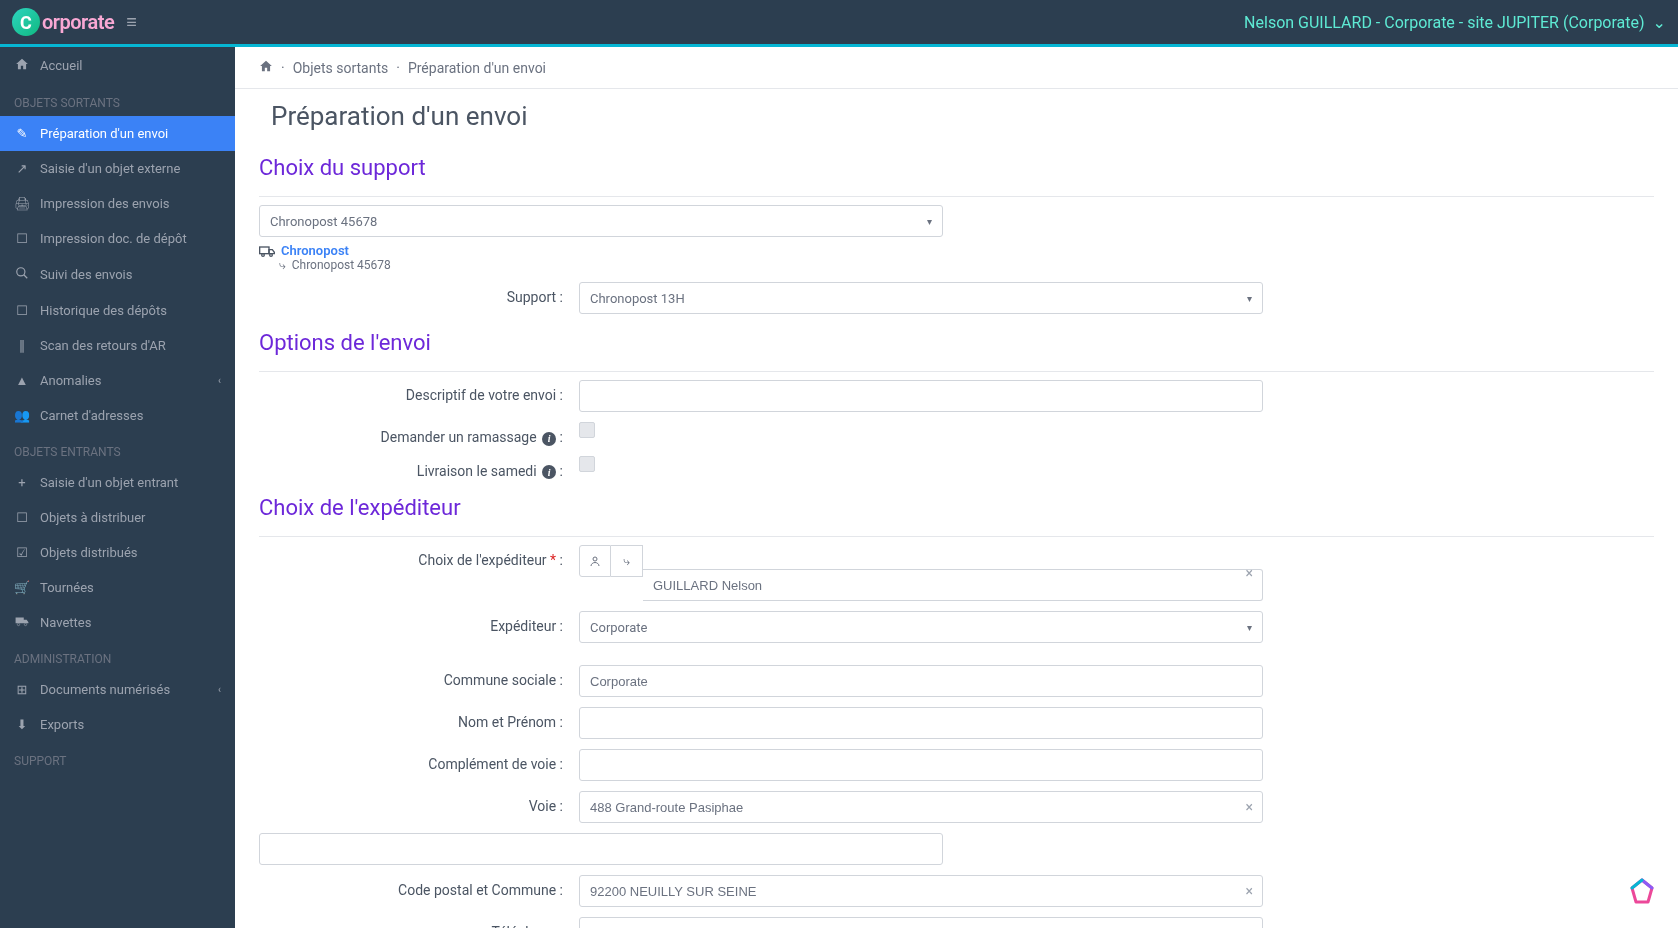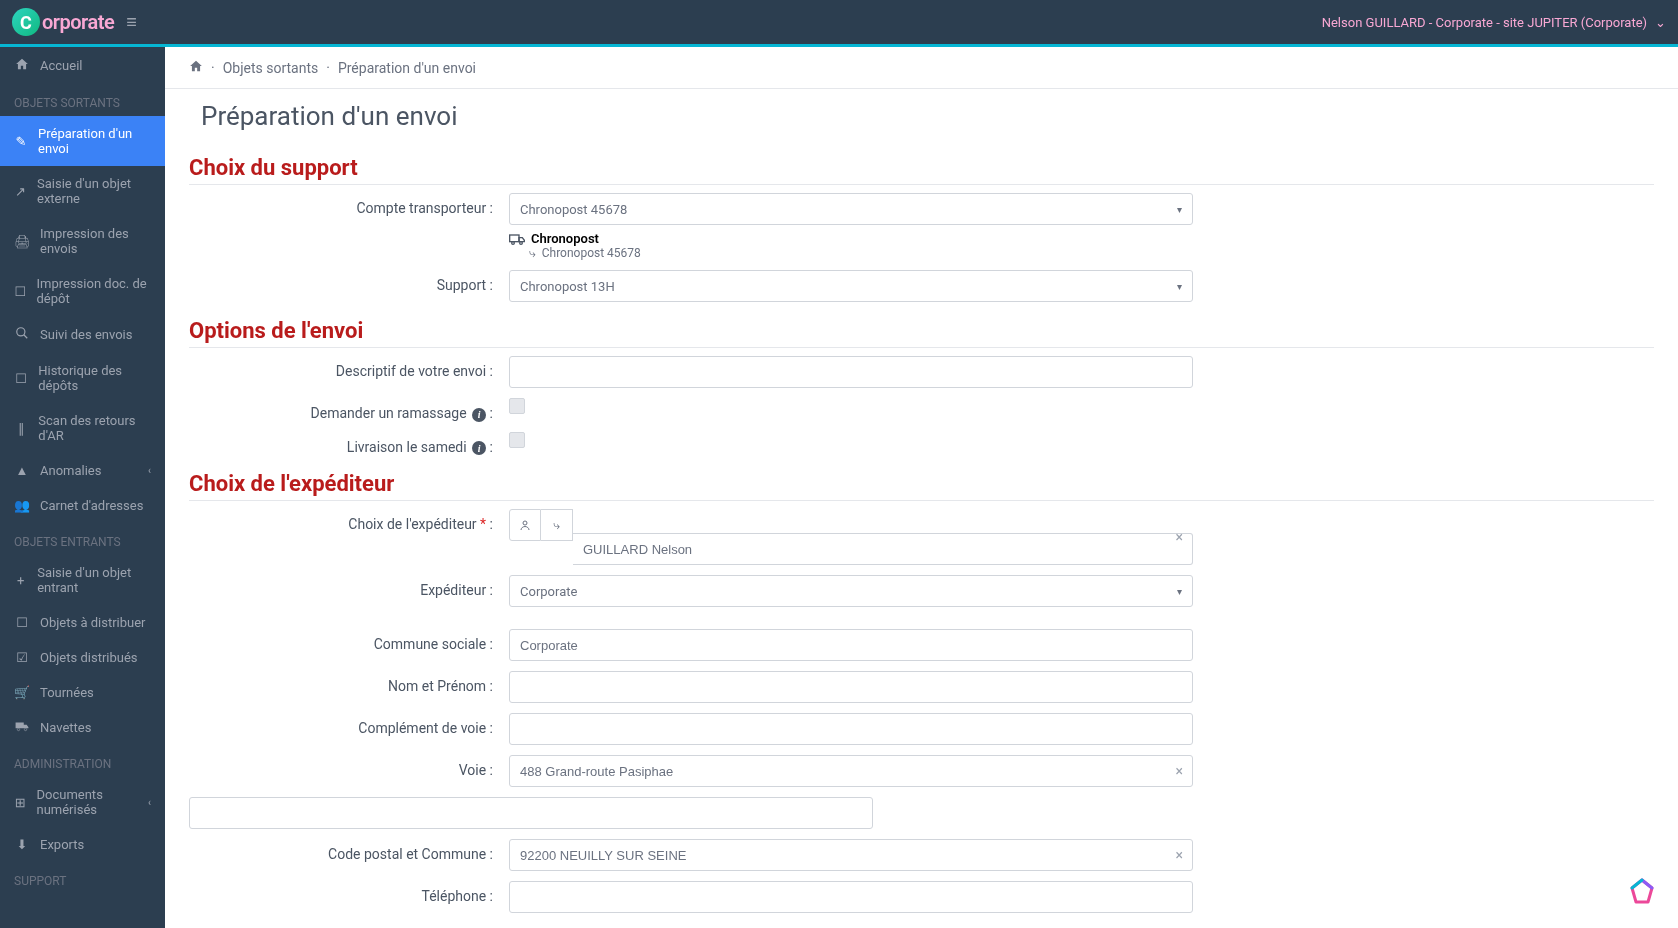--- a/index.html
+++ b/index.html
@@ -4,56 +4,56 @@
   <style>
     * { margin: 0; padding: 0; box-sizing: border-box; }
     body { font-family: -apple-system, BlinkMacSystemFont, "Segoe UI", Roboto, Helvetica, Arial, sans-serif; font-size: 14px; color: #333; background: #f5f5f5; }
     
     .header { background: #2c3e50; height: 44px; display: flex; align-items: center; padding: 0 12px; justify-content: space-between; }
     .header-left { display: flex; align-items: center; gap: 12px; }
     .logo { display: flex; align-items: center; gap: 2px; }
     .logo-icon { width: 28px; height: 28px; border-radius: 50%; background: linear-gradient(135deg, #2dd4bf, #10b981); display: flex; align-items: center; justify-content: center; color: #fff; font-weight: bold; font-size: 18px; }
     .logo-text { color: #f9a8d4; font-size: 20px; font-weight: 600; letter-spacing: -0.5px; }
     .hamburger { color: #9ca3af; font-size: 18px; cursor: pointer; }
-    .header-right { display: flex; align-items: center; gap: 8px; color: #f9a8d4; font-size: 13px; cursor: pointer; }
+    .header-right { display: flex; align-items: center; gap: 8px; color: #5eead4; font-size: 16px; cursor: pointer; }
     .header-accent { height: 3px; background: #06b6d4; }
     
     .layout { display: flex; height: calc(100vh - 47px); }
     
-    .sidebar { width: 165px; background: #2c3e50; overflow-y: auto; flex-shrink: 0; }
+    .sidebar { width: 235px; background: #2c3e50; overflow-y: auto; flex-shrink: 0; }
     .sidebar-item { display: flex; align-items: center; gap: 10px; padding: 10px 14px; color: #9ca3af; cursor: pointer; font-size: 13px; }
     .sidebar-item.active { background: #3b82f6; color: #fff; }
     .sidebar-item .icon { width: 16px; text-align: center; font-size: 13px; }
     .sidebar-item .chevron { margin-left: auto; font-size: 10px; }
     .sidebar-heading { padding: 12px 14px 6px; color: #6b7280; font-size: 12px; text-transform: uppercase; }
     
     .main { flex: 1; background: #fff; overflow-y: auto; position: relative; }
     
     .breadcrumb { padding: 12px 24px; font-size: 14px; color: #6b7280; display: flex; align-items: center; gap: 8px; border-bottom: 1px solid #e5e7eb; }
     .breadcrumb a { color: #6b7280; text-decoration: none; }
     
     .content { padding: 12px 24px 40px; }
     .page-title { font-size: 26px; font-weight: 400; color: #4b5563; margin-bottom: 24px; padding-left: 12px; }
     
-    .section-title { font-size: 22px; font-weight: 700; color: #b91c1c; margin: 16px 0 8px; border-bottom: 1px solid #e5e7eb; padding-bottom: 4px; }
+    .section-title { font-size: 22px; font-weight: 400; color: #6d28d9; margin: 16px 0 8px; border-bottom: 1px solid #e5e7eb; padding-bottom: 16px; }
     
     .form-row { display: flex; align-items: flex-start; margin-bottom: 10px; }
     .form-label { width: 320px; text-align: right; padding-right: 16px; padding-top: 7px; color: #4b5563; font-size: 14px; }
     .form-label .required { color: #dc2626; }
     .form-control-wrap { flex: 1; max-width: 684px; }
     
     .select-control, .text-input { width: 100%; height: 32px; border: 1px solid #d1d5db; border-radius: 3px; padding: 0 10px; font-size: 13px; color: #6b7280; background: #fff; display: flex; align-items: center; justify-content: space-between; }
     .select-control { cursor: pointer; }
     .select-arrow { font-size: 10px; color: #6b7280; }
     .text-input { outline: none; }
     .text-input-clear { position: relative; }
     .text-input-clear .clear-btn { position: absolute; right: 10px; top: 50%; transform: translateY(-50%); color: #9ca3af; cursor: pointer; font-size: 14px; }
     
     .carrier-info { margin-top: 6px; }
-    .carrier-row { display: flex; align-items: center; gap: 6px; color: #000000; font-size: 13px; }
+    .carrier-row { display: flex; align-items: center; gap: 6px; color: #3b82f6; font-size: 13px; }
     .carrier-row.sub { padding-left: 20px; font-size: 12px; color: #6b7280; }
     .carrier-row strong { font-weight: 600; }
     
     .checkbox { width: 16px; height: 16px; border: 1px solid #d1d5db; background: #e5e7eb; display: inline-flex; align-items: center; justify-content: center; cursor: pointer; border-radius: 2px; }
     .checkbox.checked::after { content: "✓"; font-size: 11px; color: #6b7280; }
     
     .info-icon { display: inline-flex; width: 14px; height: 14px; background: #4b5563; color: #fff; border-radius: 50%; align-items: center; justify-content: center; font-size: 10px; font-style: italic; font-weight: bold; font-family: serif; margin-left: 2px; }
     
     .input-group { display: flex; }
     .input-group-btn { width: 32px; height: 32px; border: 1px solid #d1d5db; background: #fff; display: flex; align-items: center; justify-content: center; color: #6b7280; cursor: pointer; font-size: 12px; }
@@ -188,21 +188,20 @@
       <span>·</span>
       <span>Préparation d'un envoi</span>
     </div>
 
     <div class="content">
       <h1 class="page-title">Préparation d'un envoi</h1>
 
       <h2 class="section-title">Choix du support</h2>
 
       <div class="form-row">
-        <div class="form-label">Compte transporteur :</div>
         <div class="form-control-wrap">
           <div class="select-control">
             <span>Chronopost 45678</span>
             <span class="select-arrow">▾</span>
           </div>
           <div class="carrier-info">
             <div class="carrier-row">
               <svg width="16" height="12" viewBox="0 0 24 18" fill="none" stroke="#4b5563" stroke-width="2">
                   <rect x="1" y="3" width="14" height="10"></rect>
                   <path d="M15 7h5l3 4v2h-8z"></path>

